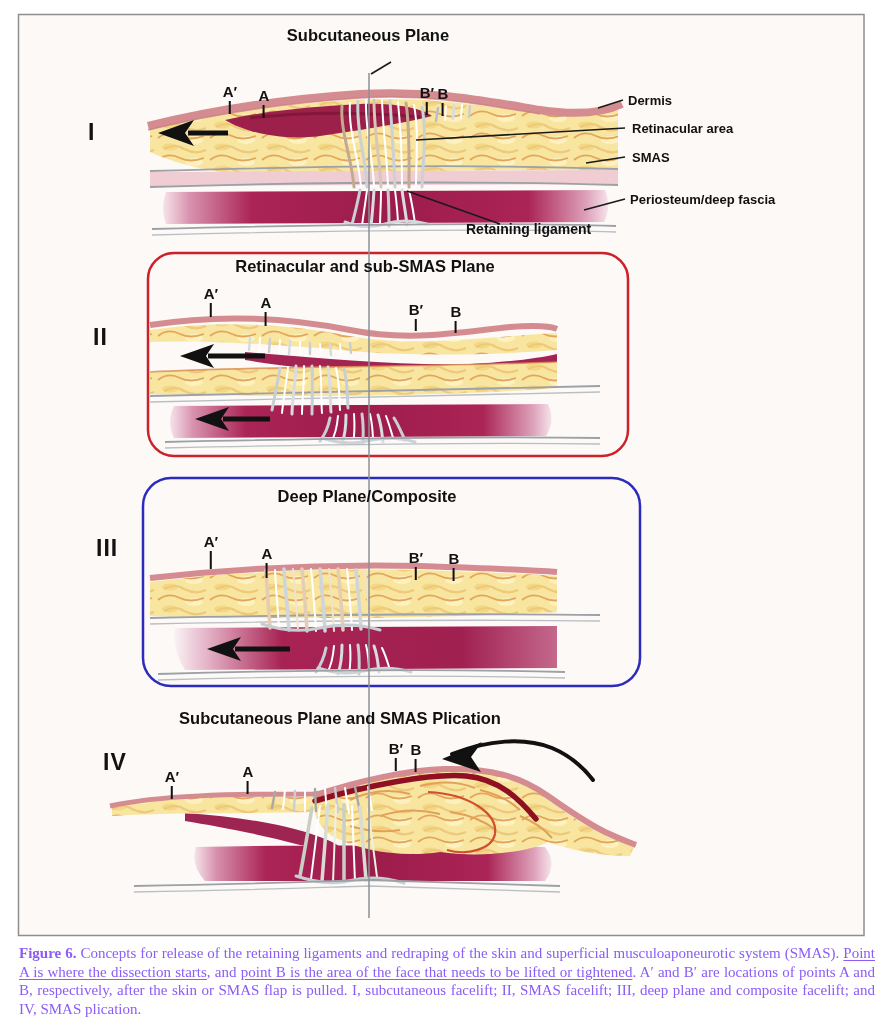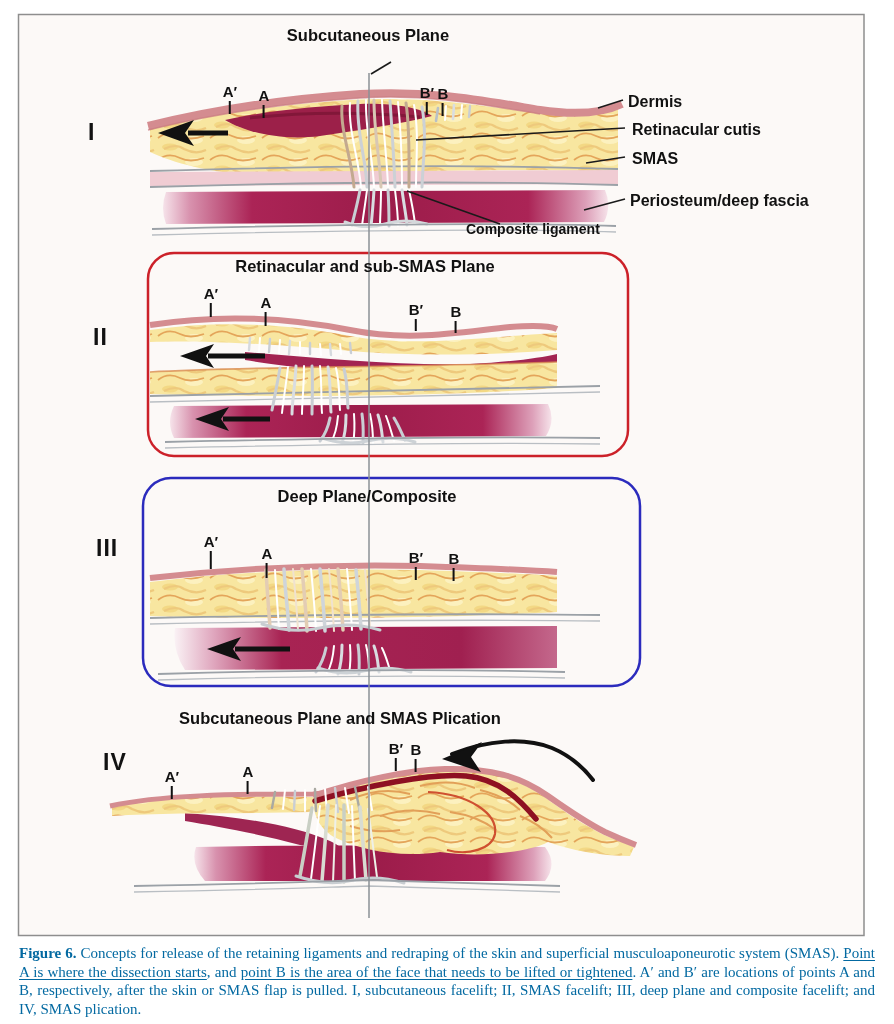--- a/index.html
+++ b/index.html
@@ -4,23 +4,23 @@
 <style>
   html,body{margin:0;padding:0;background:#ffffff;}
   #page{position:relative;width:894px;height:1024px;background:#ffffff;overflow:hidden;
         font-family:"Liberation Sans",sans-serif;}
   #art{position:absolute;left:0;top:0;}
   .num{position:absolute;font-weight:700;font-size:23px;color:#121212;letter-spacing:1px;}
   .ttl{position:absolute;font-weight:700;font-size:16.5px;color:#111;text-align:center;}
   .lbl{position:absolute;font-weight:700;font-size:15px;color:#111;transform:translateX(-50%);
        text-align:center;line-height:1;}
   .lbl .tick{display:block;width:2px;background:#111;margin:2px auto 0 auto;}
-  .ann{position:absolute;font-weight:700;font-size:16px;color:#111;white-space:nowrap;}
+  .ann{position:absolute;font-weight:700;font-size:13px;color:#111;white-space:nowrap;}
   .cap{position:absolute;left:19px;top:944px;width:856px;font-family:"Liberation Serif",serif;
-       font-size:15px;line-height:18.6px;color:#0369a1;text-align:justify;}
+       font-size:15px;line-height:18.6px;color:#8b5cf6;text-align:justify;}
   .cap b{font-weight:700;}
   .cap u{text-underline-offset:2px;}
 </style>
 </head>
 <body>
 
 <div id="page">
 
 <svg id="art" width="894" height="1024" viewBox="0 0 894 1024">
   <defs>
@@ -288,22 +288,22 @@
 <div class="lbl" style="left:267px;top:546px"><span>A</span><span class="tick" style="height:15px"></span></div>
 <div class="lbl" style="left:416px;top:550px"><span>B′</span><span class="tick" style="height:13px"></span></div>
 <div class="lbl" style="left:454px;top:551px"><span>B</span><span class="tick" style="height:13px"></span></div>
 
 <div class="lbl" style="left:172px;top:769px"><span>A′</span><span class="tick" style="height:13px"></span></div>
 <div class="lbl" style="left:248px;top:764px"><span>A</span><span class="tick" style="height:13px"></span></div>
 <div class="lbl" style="left:396px;top:741px"><span>B′</span><span class="tick" style="height:13px"></span></div>
 <div class="lbl" style="left:416px;top:742px"><span>B</span><span class="tick" style="height:13px"></span></div>
 
 <div class="ann" style="left:628px;top:93px">Dermis</div>
-<div class="ann" style="left:632px;top:121px">Retinacular cutis</div>
+<div class="ann" style="left:632px;top:121px">Retinacular area</div>
 <div class="ann" style="left:632px;top:150px">SMAS</div>
 <div class="ann" style="left:630px;top:192px">Periosteum/deep fascia</div>
-<div class="ann" style="left:466px;top:221px;font-size:14px">Composite ligament</div>
+<div class="ann" style="left:466px;top:221px;font-size:14px">Retaining ligament</div>
 
 <div class="cap">
   <b>Figure 6.</b><span> Concepts for release of the retaining ligaments and redraping of the skin and superficial musculoaponeurotic system (SMAS). </span><u>Point A is where the dissection starts</u><span>, and </span><u>point B is the area of the face that needs to be lifted or tightened</u><span>. A′ and B′ are locations of points A and B, respectively, after the skin or SMAS flap is pulled. I, subcutaneous facelift; II, SMAS facelift; III, deep plane and composite facelift; and IV, SMAS plication.</span>
 </div>
 
 </div>
 
 </body></html>

